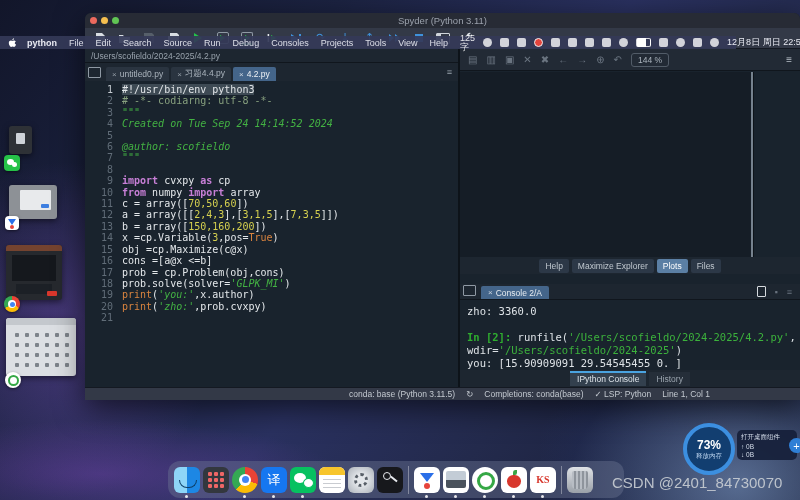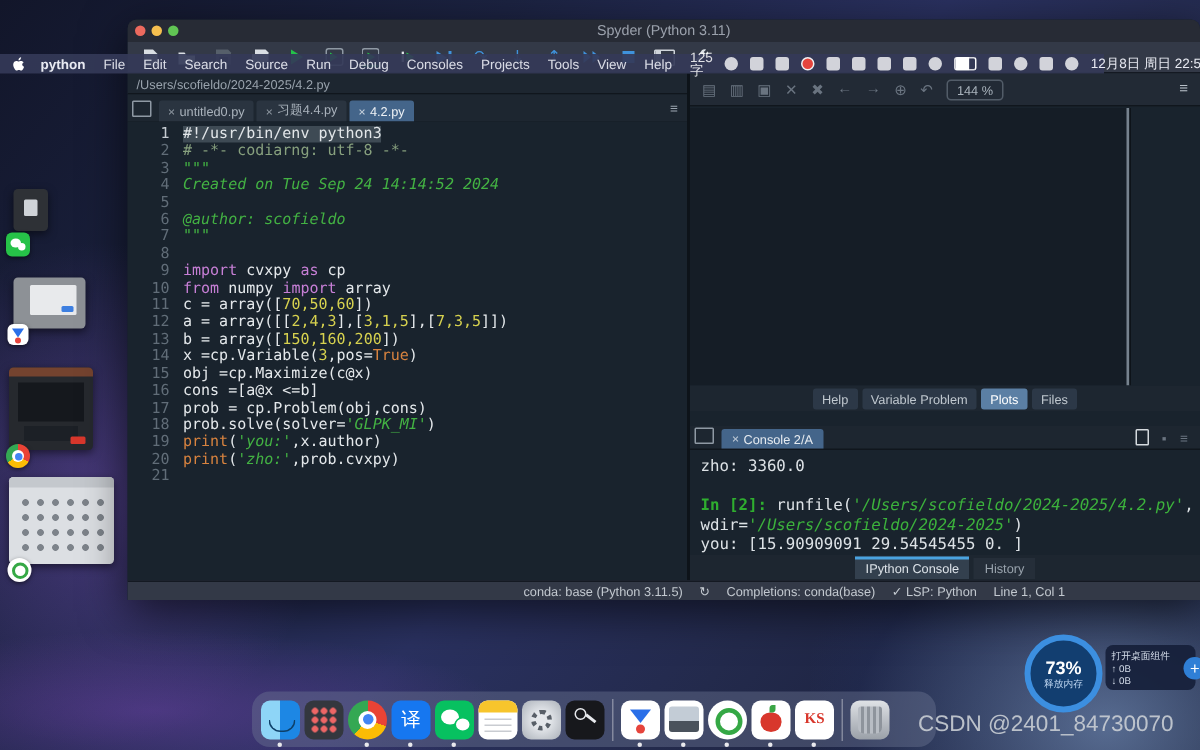--- a/index.html
+++ b/index.html
@@ -92,21 +92,21 @@
   .etab{display:flex;align-items:center;gap:3px;height:14px;padding:0 6px;margin-right:2px;
     background:#2a3440;color:#aab3bc;font-size:8.5px;border-radius:2px 2px 0 0;}
   .etab.active{background:#44658a;color:#eef2f6;}
   .tab-x{font-size:8px;opacity:.8;}
   .tabbar .ham{margin-left:auto;margin-right:6px;color:#9aa4ae;font-size:9px;align-self:center;}
   .code{position:absolute;left:0;top:32px;right:0;bottom:0;background:#19232d;
     font-family:"DejaVu Sans Mono",monospace;font-size:10px;line-height:11.4px;padding-top:3px;overflow:hidden;}
   .cline{white-space:pre;display:flex;}
   .ln{width:28px;text-align:right;color:#616d78;padding-right:9px;flex:0 0 auto;}
   .cline:first-child .ln{color:#c6ccd2;}
-  .tok-pl{color:#e4e8eb;} .tok-kw{color:#c77fd6;} .tok-com{color:#87a07e;}
+  .tok-pl{color:#e4e8eb;} .tok-kw{color:#c77fd6;font-weight:bold;} .tok-com{color:#87a07e;}
   .tok-str{color:#43b243;font-style:italic;} .tok-num{color:#d6d14f;} .tok-bi{color:#d8833f;}
   .tok-hl{color:#e2e6e9;background:#3e4a54;}
 
   
   .rcol{position:absolute;left:375px;top:36px;right:0;bottom:13px;background:#19232d;}
   .ptoolbar{position:absolute;left:0;top:0;width:100%;height:22px;background:#222a35;border-bottom:1px solid #10161d;
     display:flex;align-items:center;gap:9px;padding:0 8px;box-sizing:border-box;color:#6a7480;font-size:10px;}
   .pzoom{border:1px solid #525c68;border-radius:3px;color:#aab4bd;font-size:8.5px;padding:1px 6px;}
   .ptoolbar .pham{margin-left:auto;color:#b9c1c9;}
   .plots-body{position:absolute;left:0;top:23px;width:100%;height:185px;background:#151d26;}
@@ -119,21 +119,21 @@
   .console{position:absolute;left:0;top:235px;width:100%;bottom:0;background:#19232d;}
   .ctabbar{position:absolute;left:0;top:0;width:100%;height:16px;background:#1d2630;border-bottom:1px solid #10161d;
     display:flex;align-items:flex-end;padding-left:3px;box-sizing:border-box;}
   .ctab{display:flex;align-items:center;gap:3px;height:13px;padding:0 7px;background:#44658a;color:#e6ebf0;
     font-size:8.5px;border-radius:2px 2px 0 0;}
   .ctab-icons{margin-left:auto;display:flex;gap:9px;align-items:center;margin-right:8px;margin-bottom:2px;}
   .clip{width:7px;height:9px;border:1px solid #d5dade;border-radius:1px;}
   .dim-ic{color:#6a7480;font-size:9px;}
   .cbody{position:absolute;left:0;top:17px;right:0;bottom:17px;padding:4px 0 0 7px;
     font-family:"DejaVu Sans Mono",monospace;font-size:10.5px;line-height:13px;overflow:hidden;}
-  .ctok-w{color:#dde2e6;} .ctok-prompt{color:#2fae2f;font-weight:bold;} .ctok-cstr{color:#3cb23c;font-style:italic;}
+  .ctok-w{color:#dde2e6;} .ctok-prompt{color:#2fae2f;font-weight:bold;} .ctok-cstr{color:#3cb23c;}
   .cbot-tabs{position:absolute;left:0;bottom:0;width:100%;height:17px;background:#1d2630;
     display:flex;align-items:center;justify-content:center;gap:3px;}
   .btab{font-size:8.5px;color:#9aa4ae;background:#252e39;padding:2px 7px;}
   .btab.active{background:#33404e;color:#dde3e9;border-top:2px solid #4aa3e0;padding-top:1px;}
 
   .statusbar{position:absolute;left:0;bottom:0;width:100%;height:13px;background:#333947;border-top:1px solid #141922;
     display:flex;align-items:center;justify-content:flex-end;gap:11px;padding-right:90px;box-sizing:border-box;
     color:#c3c9d0;font-size:8.5px;white-space:nowrap;}
 
   
@@ -400,21 +400,21 @@
           <span>↶</span>
           <span class="pzoom">144 %</span>
           <span class="pham">≡</span>
         </div>
       <div class="plots-body">
         <div class="plots-scroll"></div>
         <div class="plots-strip"></div>
       </div>
       <div class="pane-tabs" id="panetabs">
           <span class="ptab">Help</span>
-          <span class="ptab">Variable Problem</span>
+          <span class="ptab">Maximize Explorer</span>
           <span class="ptab active">Plots</span>
           <span class="ptab">Files</span>
         </div>
       <div class="console">
         <div class="ctabbar">
           <span class="browse-ic"></span>
           <span class="ctab">
             <span class="tab-x">×</span>
             <span>Console 2/A</span>
           </span>

